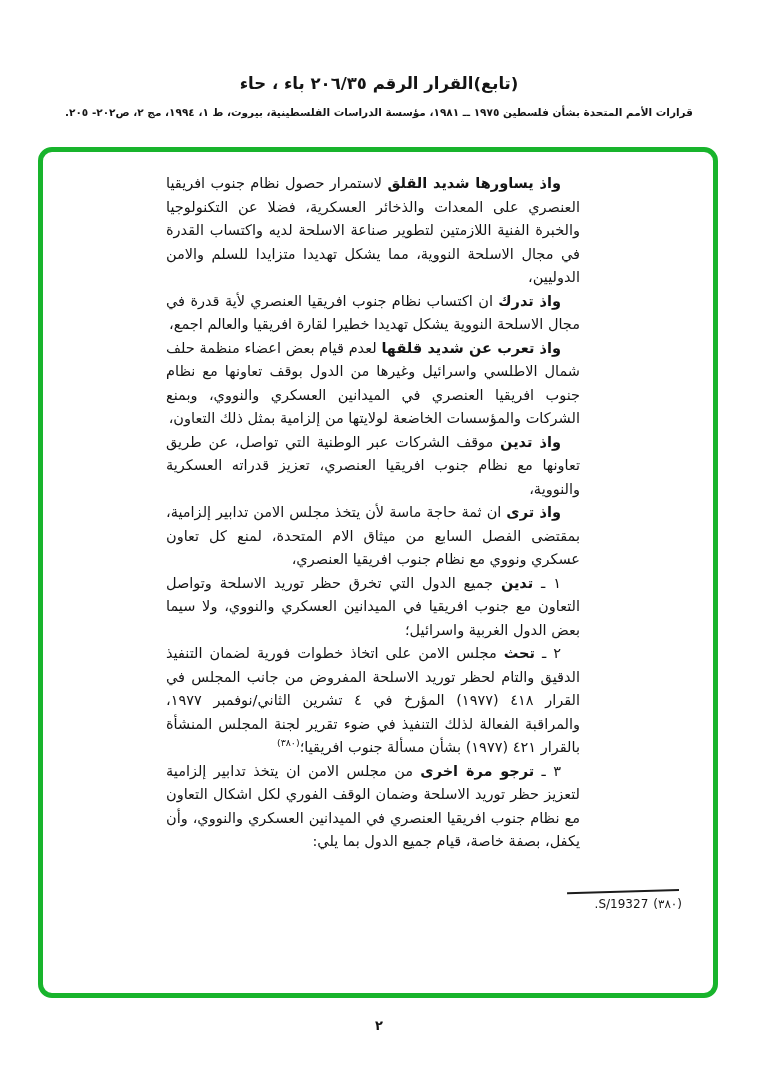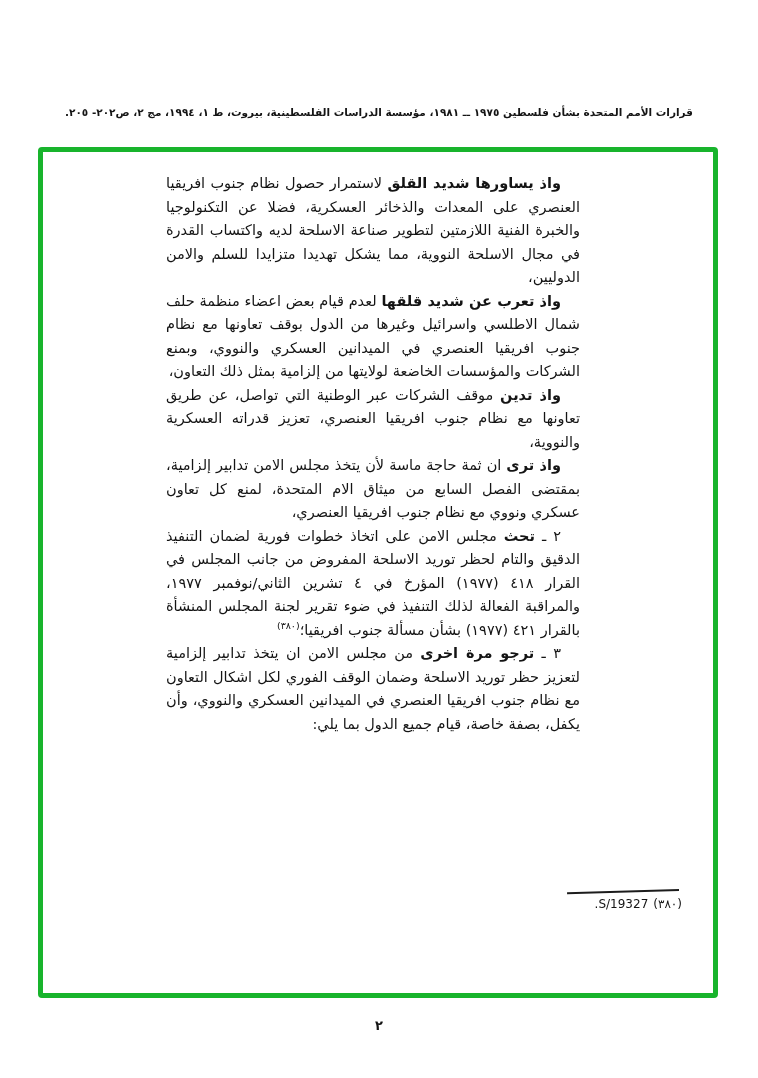--- a/index.html
+++ b/index.html
@@ -22,21 +22,21 @@
   .header-source {
     position: absolute; top: 106px; left: 0; width: 758px;
     direction: rtl; text-align: center;
     font-weight: 700; font-size: 10.5px;
   }
 
   .resolution-box {
     position: absolute; left: 38px; top: 147px;
     width: 680px; height: 851px;
     border: 5px solid #18b42c;
-    border-radius: 4px;
+    border-radius: 14px;
     background: #ffffff;
   }
 
   .box-text {
     position: absolute; top: 20px; right: 133px;
     width: 414px;
     direction: rtl;
     text-align: justify;
     font-size: 14.5px;
     line-height: 23.5px;
@@ -64,34 +64,37 @@
   .page-number {
     position: absolute; top: 1018px; left: 0; width: 758px;
     text-align: center; font-size: 13px; font-weight: 700;
   }
 </style>
 </head>
 <body>
 
 <div class="page">
 
+  <div class="header-title">(تابع)القرار الرقم ٢٠٦/٣٥ باء ، حاء</div>
   <div class="header-source">قرارات الأمم المتحدة بشأن فلسطين ١٩٧٥ ــ ١٩٨١، مؤسسة الدراسات الفلسطينية، بيروت، ط ١، ١٩٩٤، مج ٢، ص٢٠٢- ٢٠٥.</div>
 
   <div class="resolution-box" style="border-color: rgb(24, 180, 44);">
     <div class="box-text">
 
       <p class="para"><span class="pnum"></span><span class="plead">واذ يساورها شديد القلق</span><span class="ptext"> لاستمرار حصول نظام جنوب افريقيا العنصري على المعدات والذخائر العسكرية، فضلا عن التكنولوجيا والخبرة الفنية اللازمتين لتطوير صناعة الاسلحة لديه واكتساب القدرة في مجال الاسلحة النووية، مما يشكل تهديدا متزايدا للسلم والامن الدوليين،</span></p>
 
+      <p class="para"><span class="pnum"></span><span class="plead">واذ تدرك</span><span class="ptext"> ان اكتساب نظام جنوب افريقيا العنصري لأية قدرة في مجال الاسلحة النووية يشكل تهديدا خطيرا لقارة افريقيا والعالم اجمع،</span></p>
 
       <p class="para"><span class="pnum"></span><span class="plead">واذ تعرب عن شديد قلقها</span><span class="ptext"> لعدم قيام بعض اعضاء منظمة حلف شمال الاطلسي واسرائيل وغيرها من الدول بوقف تعاونها مع نظام جنوب افريقيا العنصري في الميدانين العسكري والنووي، وبمنع الشركات والمؤسسات الخاضعة لولايتها من إلزامية بمثل ذلك التعاون،</span></p>
 
       <p class="para"><span class="pnum"></span><span class="plead">واذ تدين</span><span class="ptext"> موقف الشركات عبر الوطنية التي تواصل، عن طريق تعاونها مع نظام جنوب افريقيا العنصري، تعزيز قدراته العسكرية والنووية،</span></p>
 
       <p class="para"><span class="pnum"></span><span class="plead">واذ ترى</span><span class="ptext"> ان ثمة حاجة ماسة لأن يتخذ مجلس الامن تدابير إلزامية، بمقتضى الفصل السابع من ميثاق الام المتحدة، لمنع كل تعاون عسكري ونووي مع نظام جنوب افريقيا العنصري،</span></p>
 
+      <p class="para"><span class="pnum">١ ـ </span><span class="plead">تدين</span><span class="ptext"> جميع الدول التي تخرق حظر توريد الاسلحة وتواصل التعاون مع جنوب افريقيا في الميدانين العسكري والنووي، ولا سيما بعض الدول الغربية واسرائيل؛</span></p>
 
       <p class="para"><span class="pnum">٢ ـ </span><span class="plead">تحث</span><span class="ptext"> مجلس الامن على اتخاذ خطوات فورية لضمان التنفيذ الدقيق والتام لحظر توريد الاسلحة المفروض من جانب المجلس في القرار ٤١٨ (١٩٧٧) المؤرخ في ٤ تشرين الثاني/نوفمبر ١٩٧٧، والمراقبة الفعالة لذلك التنفيذ في ضوء تقرير لجنة المجلس المنشأة بالقرار ٤٢١ (١٩٧٧) بشأن مسألة جنوب افريقيا؛</span><sup class="fref">(٣٨٠)</sup></p>
 
       <p class="para"><span class="pnum">٣ ـ </span><span class="plead">ترجو مرة اخرى</span><span class="ptext"> من مجلس الامن ان يتخذ تدابير إلزامية لتعزيز حظر توريد الاسلحة وضمان الوقف الفوري لكل اشكال التعاون مع نظام جنوب افريقيا العنصري في الميدانين العسكري والنووي، وأن يكفل، بصفة خاصة، قيام جميع الدول بما يلي:</span></p>
 
     </div>
 
     <div class="footnote">
       <div class="footnote-rule"></div>
       <div class="footnote-text"><span class="fn-marker">(٣٨٠)</span><span>S/19327.</span></div>

